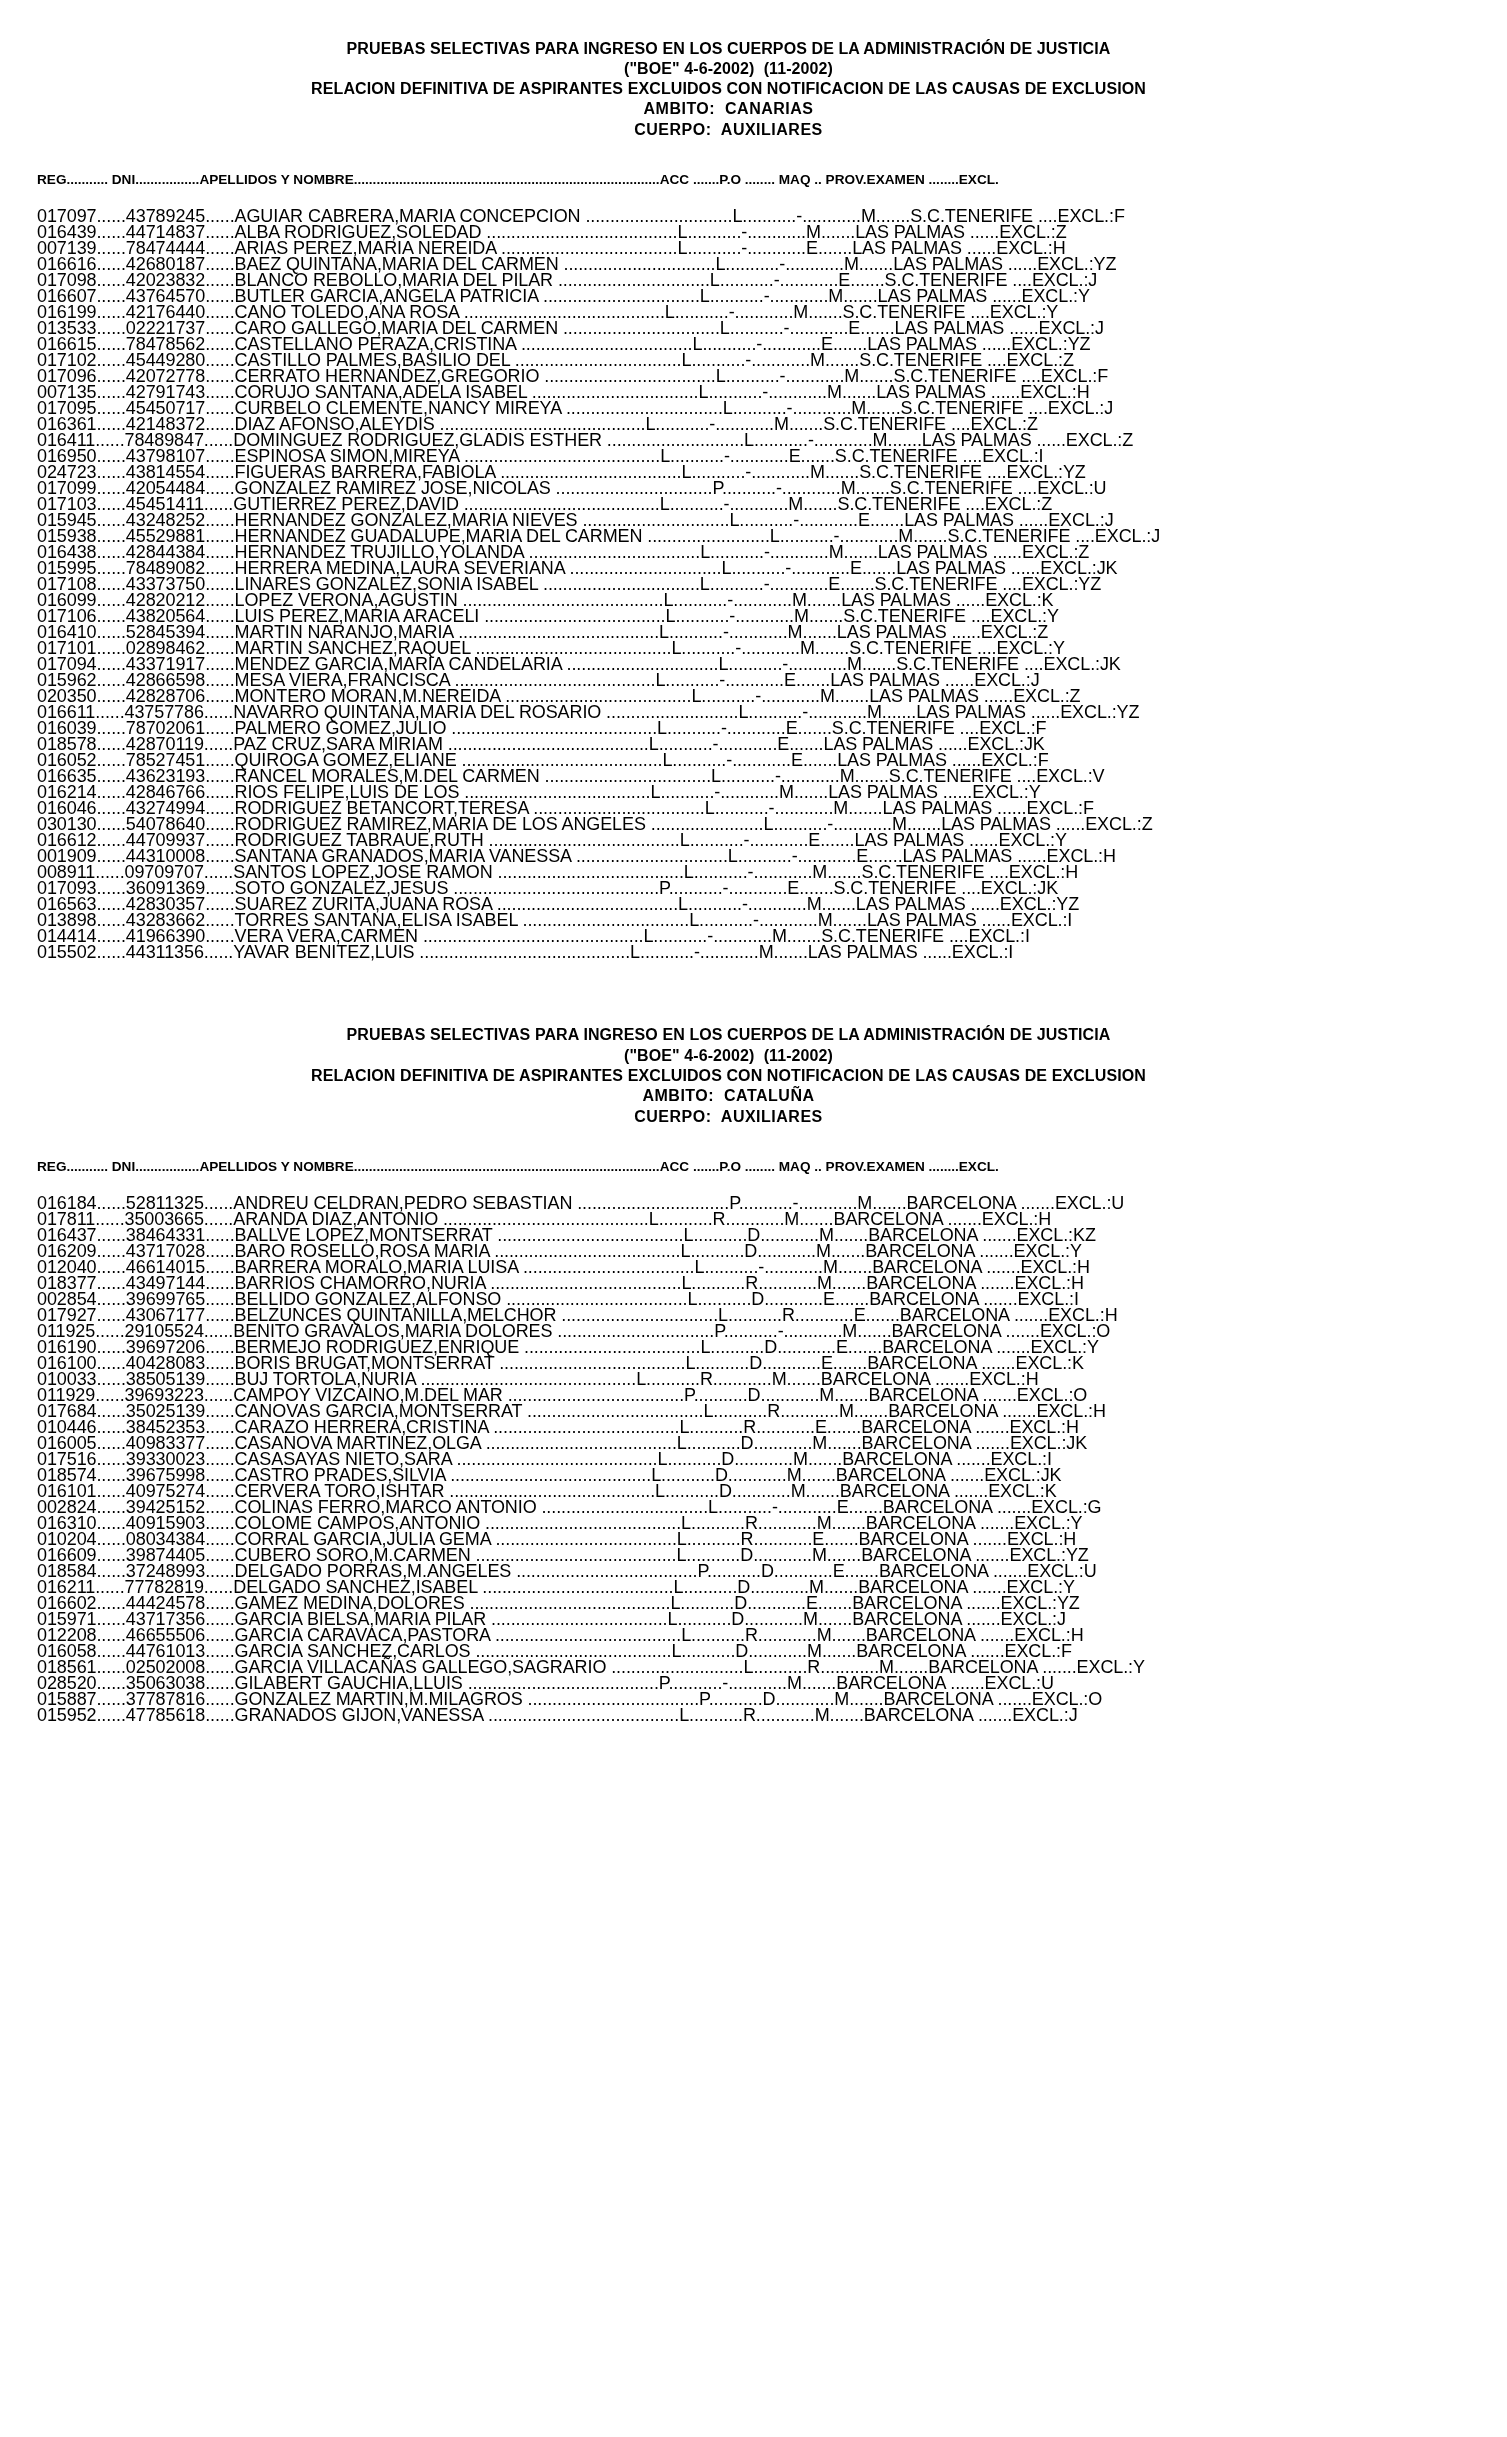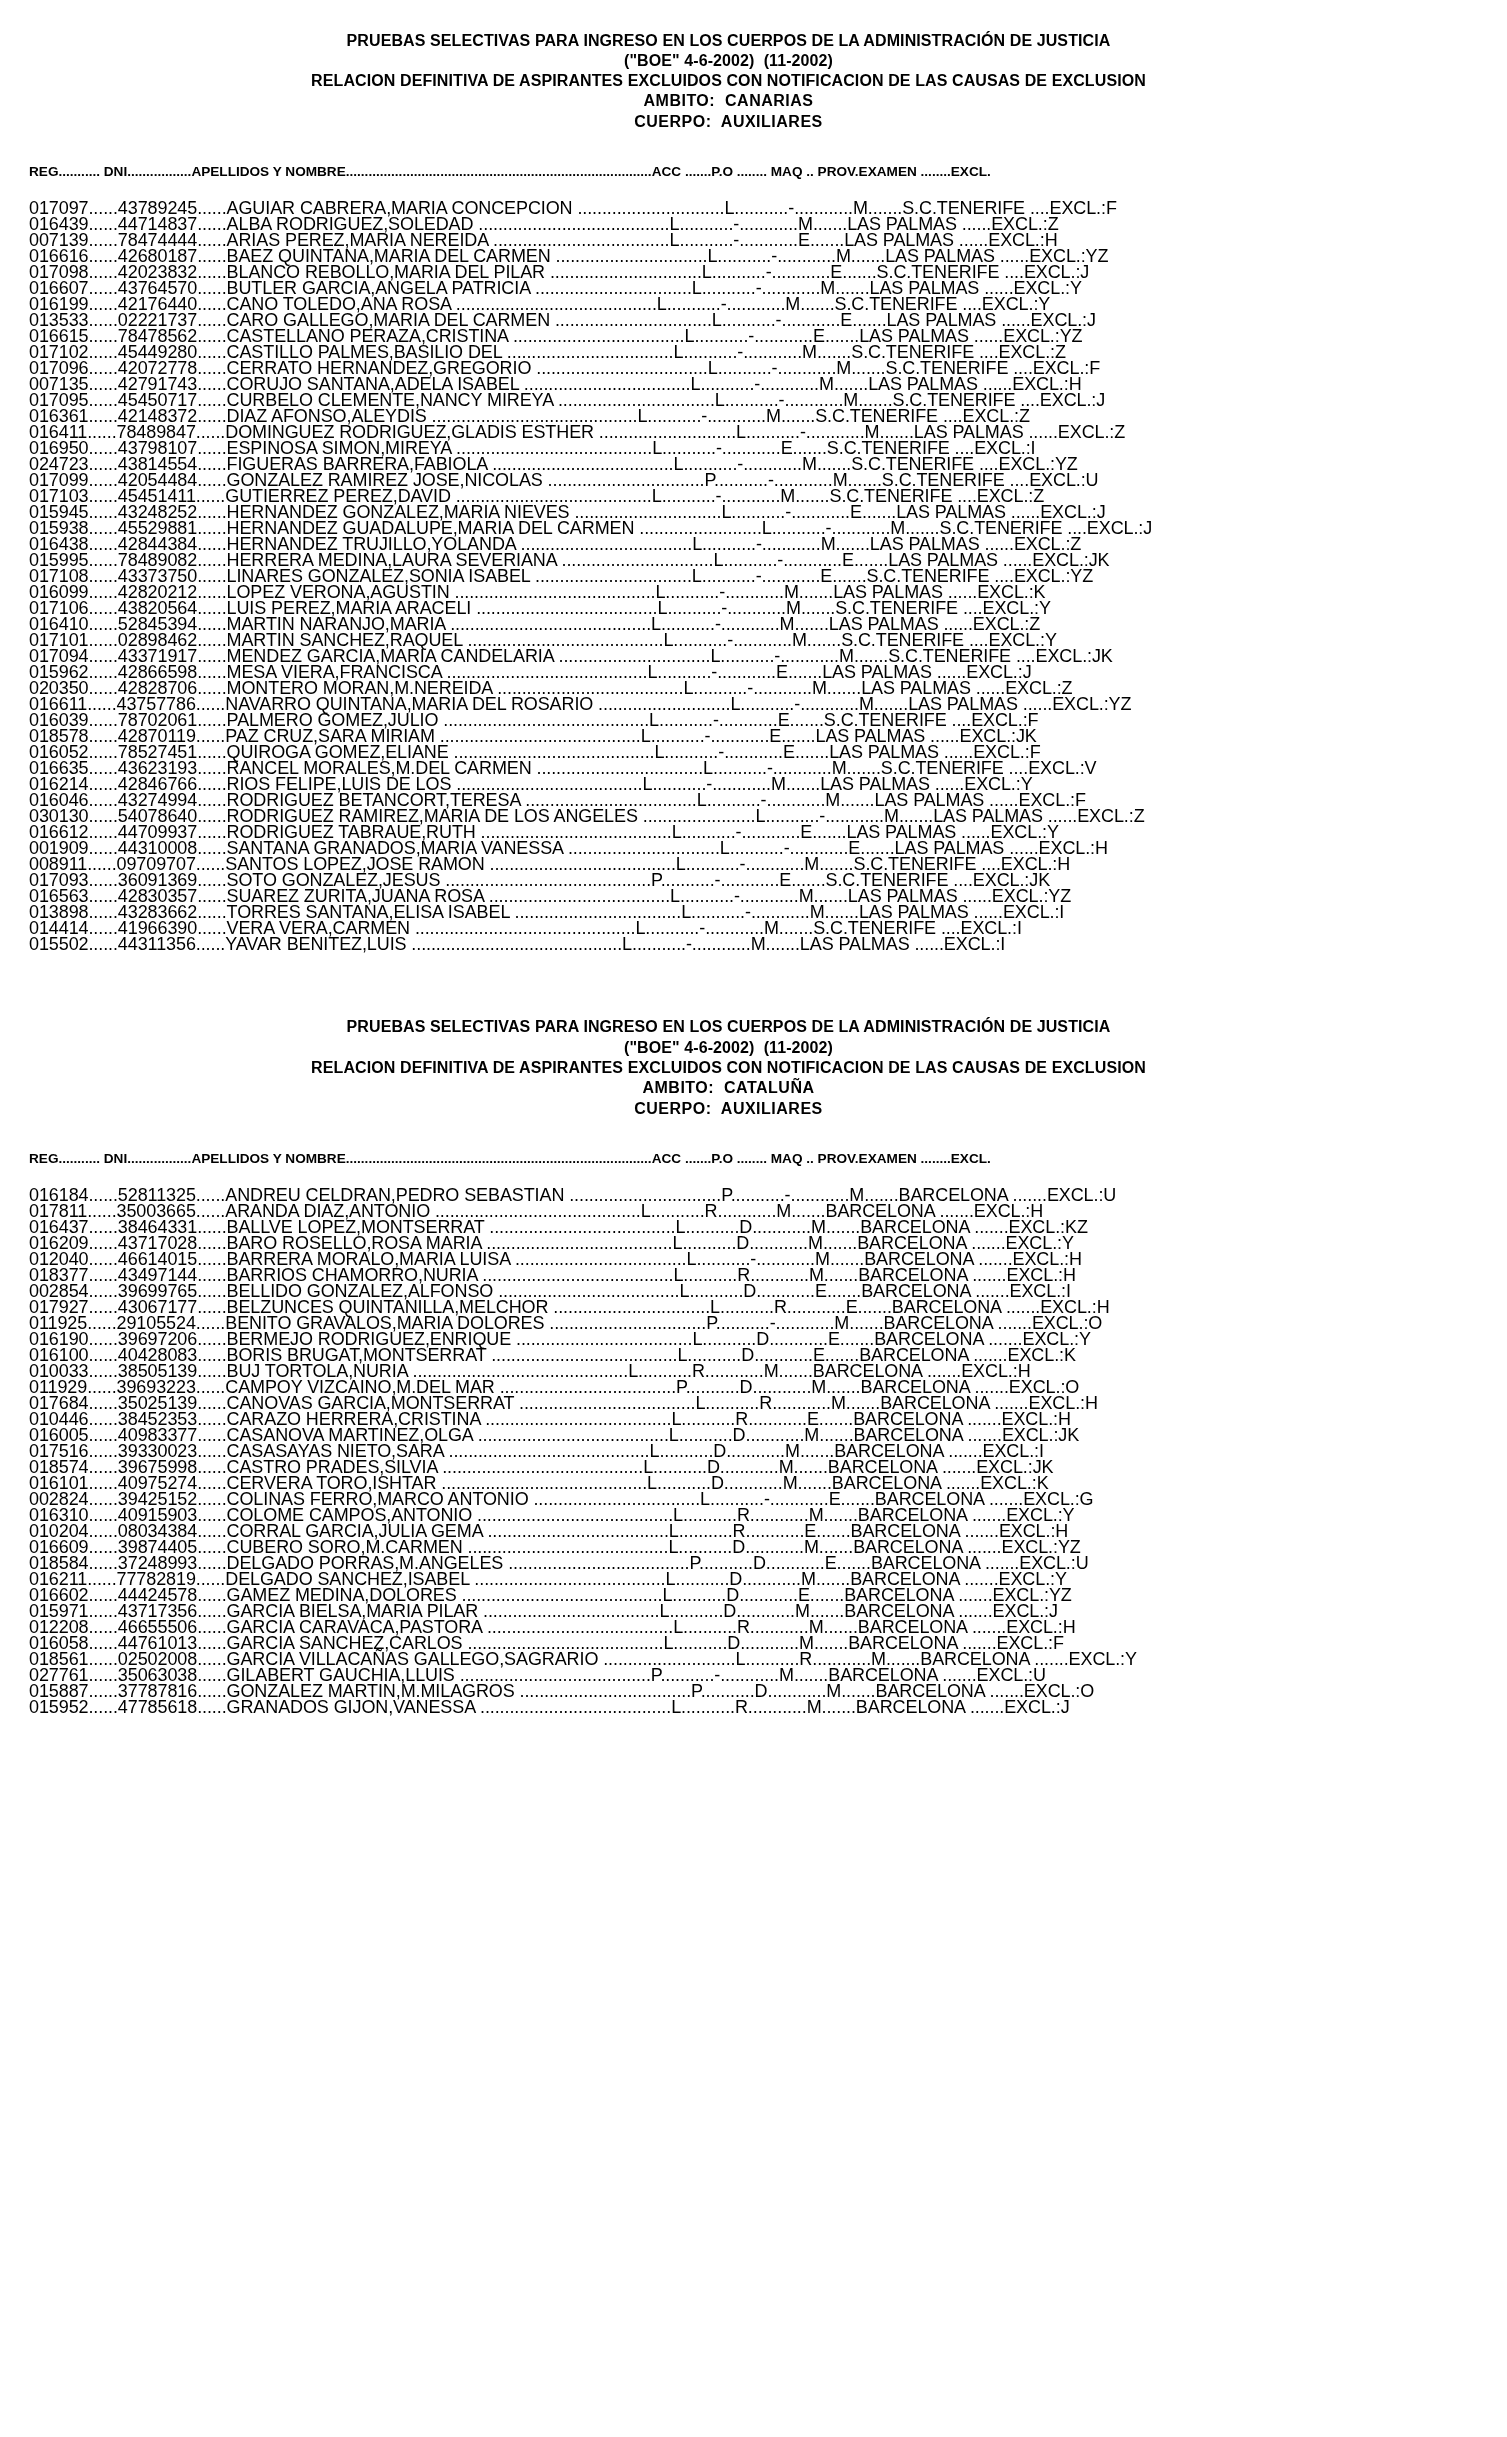--- a/index.html
+++ b/index.html
@@ -12,21 +12,21 @@
     min-height: 2438px;
     font-family: "Liberation Sans", sans-serif;
     color: #000000;
     -webkit-font-smoothing: none;
   }
   .page {
     width: 1457px;
     min-height: 2438px;
     position: relative;
     box-sizing: border-box;
-    padding: 8px;
+    padding: 16px;
   }
   .section {
     width: 100%;
   }
   .section-1 { padding-top: 22.6px; }
   .section-2 { padding-top: 57px; }
 
   .doc-header {
     text-align: center;
     font-weight: bold;
@@ -165,21 +165,21 @@
           <div class="row">016310......40915903......COLOME CAMPOS,ANTONIO ........................................L...........R............M.......BARCELONA .......EXCL.:Y</div>
           <div class="row">010204......08034384......CORRAL GARCIA,JULIA GEMA .....................................L...........R............E.......BARCELONA .......EXCL.:H</div>
           <div class="row">016609......39874405......CUBERO SORO,M.CARMEN .........................................L...........D............M.......BARCELONA .......EXCL.:YZ</div>
           <div class="row">018584......37248993......DELGADO PORRAS,M.ANGELES .....................................P...........D............E.......BARCELONA .......EXCL.:U</div>
           <div class="row">016211......77782819......DELGADO SANCHEZ,ISABEL .......................................L...........D............M.......BARCELONA .......EXCL.:Y</div>
           <div class="row">016602......44424578......GAMEZ MEDINA,DOLORES .........................................L...........D............E.......BARCELONA .......EXCL.:YZ</div>
           <div class="row">015971......43717356......GARCIA BIELSA,MARIA PILAR ....................................L...........D............M.......BARCELONA .......EXCL.:J</div>
           <div class="row">012208......46655506......GARCIA CARAVACA,PASTORA ......................................L...........R............M.......BARCELONA .......EXCL.:H</div>
           <div class="row">016058......44761013......GARCIA SANCHEZ,CARLOS ........................................L...........D............M.......BARCELONA .......EXCL.:F</div>
           <div class="row">018561......02502008......GARCIA VILLACAÑAS GALLEGO,SAGRARIO ...........................L...........R............M.......BARCELONA .......EXCL.:Y</div>
-          <div class="row">027761......35063038......GILABERT GAUCHIA,LLUIS .......................................P...........-............M.......BARCELONA .......EXCL.:U</div>
+          <div class="row">028520......35063038......GILABERT GAUCHIA,LLUIS .......................................P...........-............M.......BARCELONA .......EXCL.:U</div>
           <div class="row">015887......37787816......GONZALEZ MARTIN,M.MILAGROS ...................................P...........D............M.......BARCELONA .......EXCL.:O</div>
           <div class="row">015952......47785618......GRANADOS GIJON,VANESSA .......................................L...........R............M.......BARCELONA .......EXCL.:J</div>
         </div>
     </div>
   </div>
 
 </div>
 
 
 </body></html>

